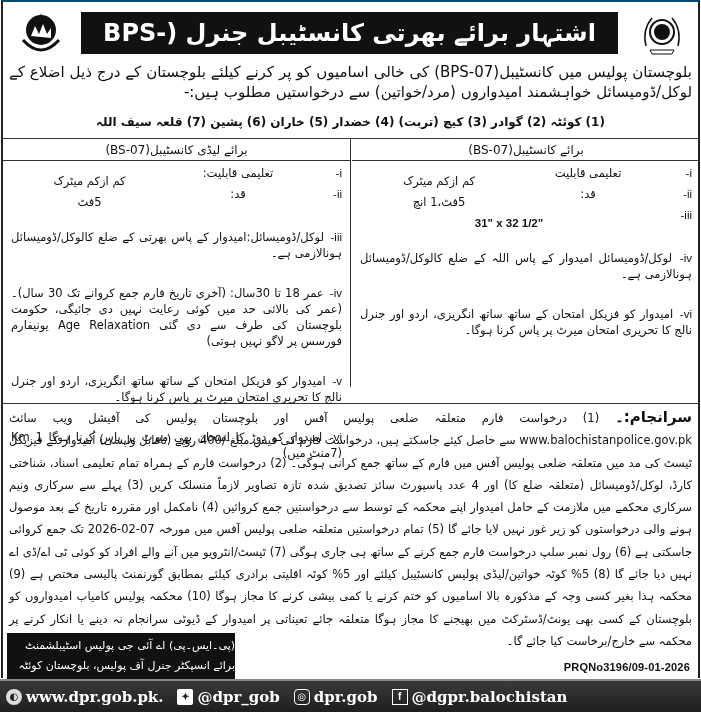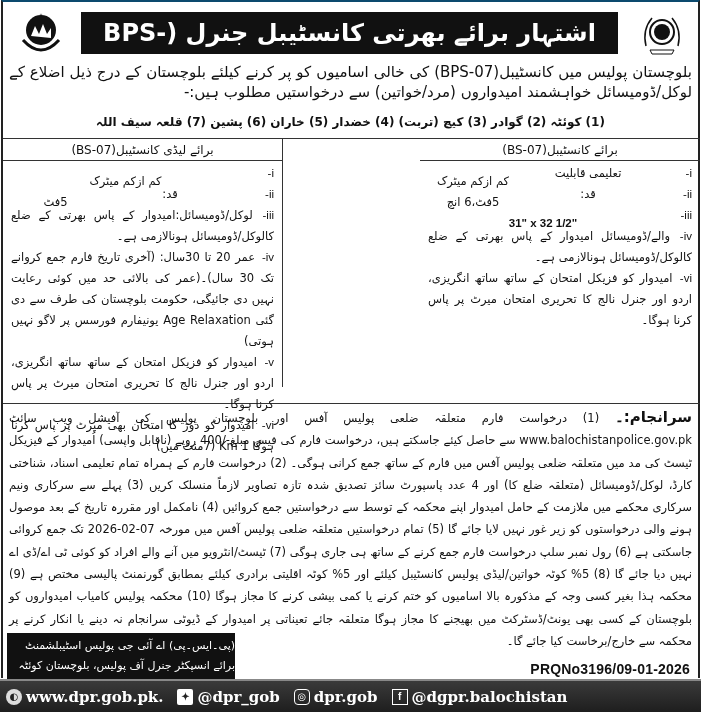--- a/index.html
+++ b/index.html
@@ -33,53 +33,53 @@
     position: absolute; left: 0; right: 0; top: 113px; text-align: center;
     font-size: 12px; font-weight: bold;
   }
 
   
   .reqtable {
     position: absolute; left: 0; top: 136px; width: 697px; height: 266px;
     border-top: 1.5px solid #333; border-bottom: 1.5px solid #333;
   }
   .col {
-    position: absolute; top: 0; bottom: 16px; width: 280px;
+    position: absolute; top: 0; bottom: 16px; width: 348px;
   }
   .col-right { right: 0; }
   .col-left { left: 0; border-right: 1.5px solid #333; }
   .col-head {
     height: 22px; line-height: 22px; text-align: center; font-size: 12px;
     border-bottom: 1.5px solid #333;
   }
   .col-body { padding: 2px 8px 0 8px; font-size: 11.5px; }
   .row3 { display: flex; direction: rtl; height: 21px; line-height: 21px; align-items: center; }
   .row3 .num { width: 34px; font-family: "Liberation Sans", sans-serif; }
   .row3 .lbl { width: 140px; text-align: center; }
   .row3 .val { flex: 1; text-align: center; margin-top: 16px; }
-  .para { direction: rtl; line-height: 21px; text-align: justify; }
+  .para { direction: rtl; line-height: 16px; text-align: justify; margin-top: 24px; }
   .para .num { font-family: "Liberation Sans", sans-serif; margin-left: 2px; }
   .latin { font-family: "Liberation Sans", sans-serif; unicode-bidi: embed; direction: ltr; }
 
   
   .notes {
     position: absolute; left: 6px; right: 6px; top: 404px;
     font-size: 11.5px; line-height: 22.3px; direction: rtl; text-align: justify;
   }
   .note-label { font-weight: bold; font-size: 15px; }
 
   
   .stamp {
     position: absolute; left: 4px; top: 631px; width: 228px; height: 46px;
     background: #111; color: #fff; direction: rtl; text-align: right;
     font-size: 11px; line-height: 20px; padding-top: 3px;
   }
   .prq {
     position: absolute; right: 8px; top: 659px; font-family: "Liberation Sans", sans-serif;
-    font-weight: bold; font-size: 14px; letter-spacing: 0.2px;
+    font-weight: bold; font-size: 11px; letter-spacing: 0.2px;
   }
 
   
   .footer {
     position: absolute; left: 0; top: 679px; width: 701px; height: 33px;
     background: linear-gradient(#3a3a3a, #1e1e1e); color: #fff;
     display: flex; align-items: center; padding-left: 6px;
     font-family: "DejaVu Serif", serif; font-weight: bold; font-size: 15px;
     border-top: 2px solid #888;
   }
@@ -129,56 +129,57 @@
       <div class="col-head urdu">برائے کانسٹیبل(BS-07)</div>
       <div class="col-body">
         <div class="row3">
           <span class="num">i-</span>
           <span class="lbl">تعلیمی قابلیت</span>
           <span class="val">کم ازکم میٹرک</span>
         </div>
         <div class="row3">
           <span class="num">ii-</span>
           <span class="lbl">قد:</span>
-          <span class="val">5فٹ،6 انچ</span>
+          <span class="val">5فٹ،1 انچ</span>
         </div>
         <div class="row3">
           <span class="num">iii-</span>
           <span class="val latin" style="font-weight:bold">31" x 32 1/2"</span>
         </div>
         <p class="para">
           <span class="num">iv-</span>
-          <span>والے/ڈومیسائل امیدوار کے پاس بھرتی کے ضلع کالوکل/ڈومیسائل ہونالازمی ہے۔</span>
+          <span>لوکل/ڈومیسائل امیدوار کے پاس اللہ کے ضلع کالوکل/ڈومیسائل ہونالازمی ہے۔</span>
         </p>
         <p class="para">
           <span class="num">vi-</span>
           <span>امیدوار کو فزیکل امتحان کے ساتھ ساتھ انگریزی، اردو اور جنرل نالج کا تحریری امتحان میرٹ پر پاس کرنا ہوگا۔</span>
         </p>
       </div>
     </div>
 
     <div class="col col-left">
       <div class="col-head urdu">برائے لیڈی کانسٹیبل(BS-07)</div>
       <div class="col-body">
         <div class="row3">
           <span class="num">i-</span>
+          <span class="lbl">تعلیمی قابلیت:</span>
           <span class="val">کم ازکم میٹرک</span>
         </div>
         <div class="row3">
           <span class="num">ii-</span>
           <span class="lbl">قد:</span>
           <span class="val">5فٹ</span>
         </div>
         <p class="para">
           <span class="num">iii-</span>
           <span>لوکل/ڈومیسائل:امیدوار کے پاس بھرتی کے ضلع کالوکل/ڈومیسائل ہونالازمی ہے۔</span>
         </p>
         <p class="para">
           <span class="num">iv-</span>
-          <span>عمر 20 تا 30سال: (آخری تاریخ فارم جمع کروانے تک 30 سال)۔(عمر کی بالائی حد میں کوئی رعایت نہیں دی جائیگی، حکومت بلوچستان کی طرف سے دی گئی Age Relaxation یونیفارم فورسس پر لاگو نہیں ہوتی)</span>
+          <span>عمر 18 تا 30سال: (آخری تاریخ فارم جمع کروانے تک 30 سال)۔(عمر کی بالائی حد میں کوئی رعایت نہیں دی جائیگی، حکومت بلوچستان کی طرف سے دی گئی Age Relaxation یونیفارم فورسس پر لاگو نہیں ہوتی)</span>
         </p>
         <p class="para">
           <span class="num">v-</span>
           <span>امیدوار کو فزیکل امتحان کے ساتھ ساتھ انگریزی، اردو اور جنرل نالج کا تحریری امتحان میرٹ پر پاس کرنا ہوگا۔</span>
         </p>
         <p class="para">
           <span class="num">vi-</span>
           <span>امیدوار کو دوڑ کا امتحان بھی میرٹ پر پاس کرنا ہوگا 1 Km (7منٹ میں)</span>
         </p>
       </div>

